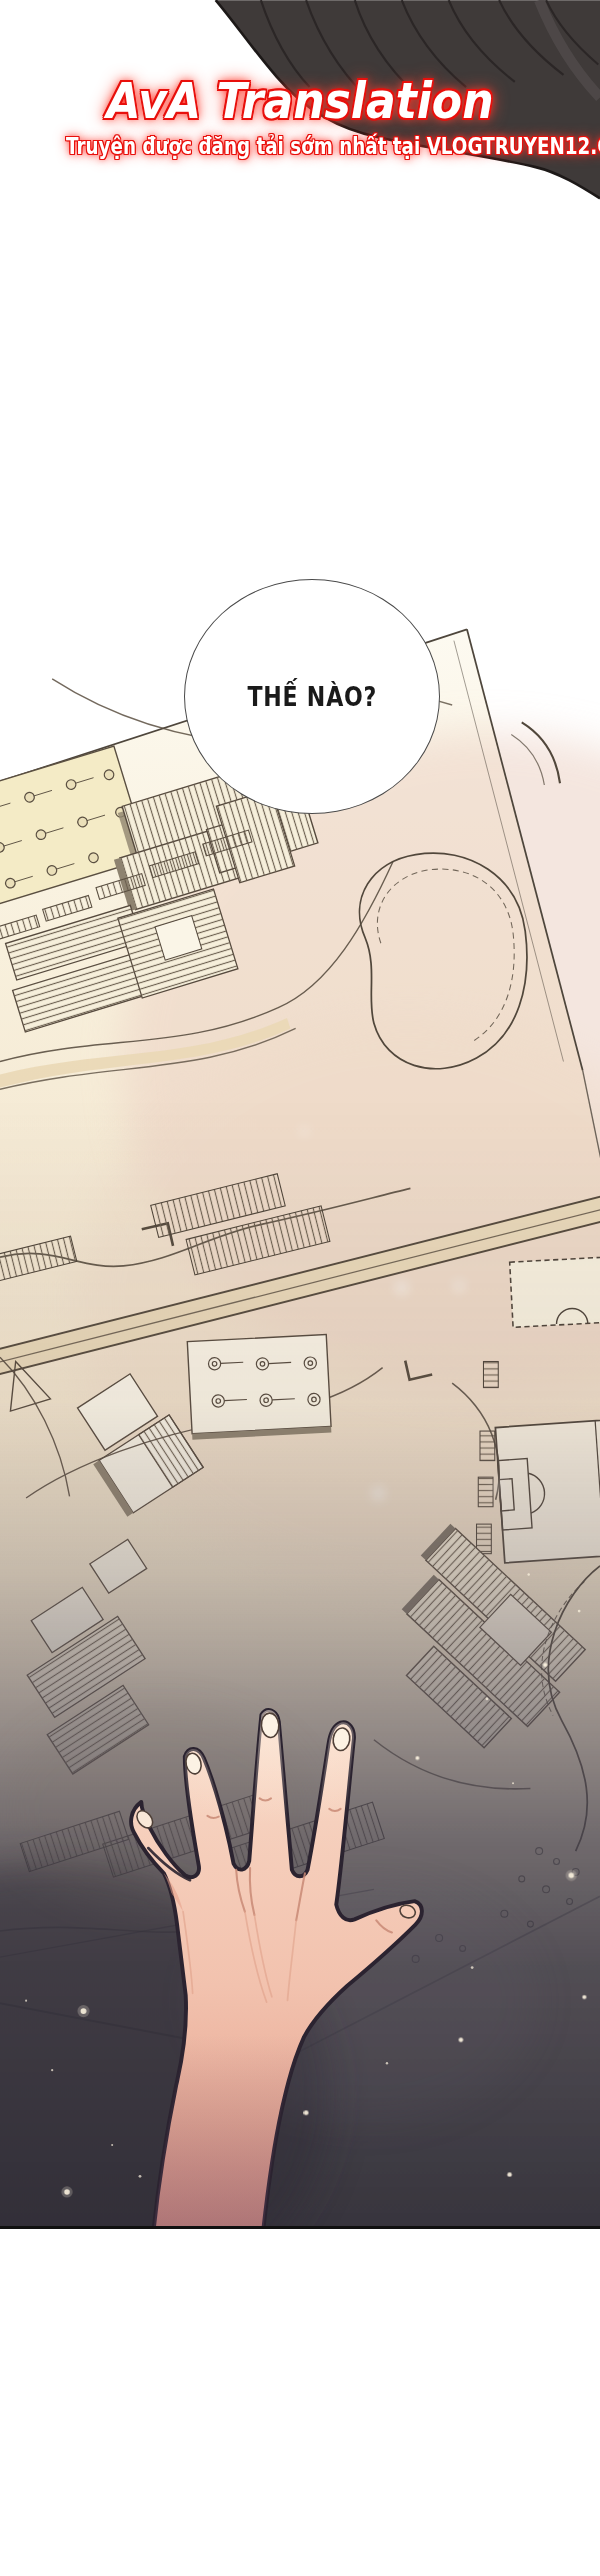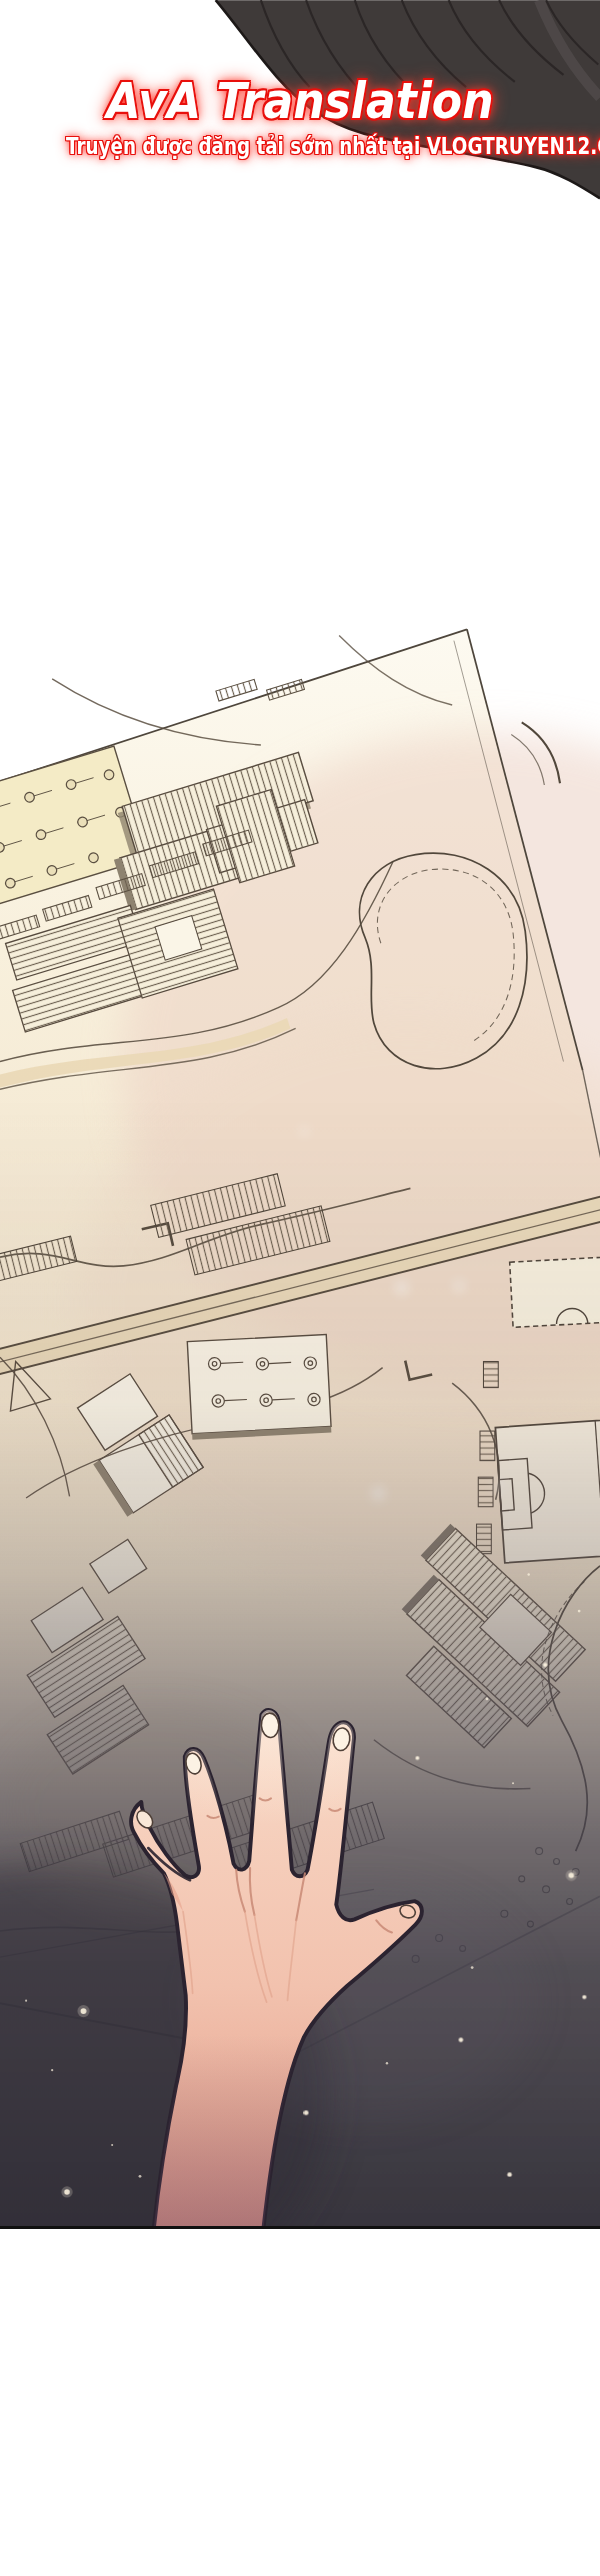--- a/index.html
+++ b/index.html
@@ -351,20 +351,23 @@
           <circle cx="666" cy="1192" r="1.6"></circle>
             <circle cx="300" cy="1500" r="1.3"></circle>
           <circle cx="240" cy="1560" r="1.3"></circle>
             <circle cx="60" cy="1720" r="1.3"></circle>
           <circle cx="30" cy="1640" r="1.2"></circle>
             <circle cx="608" cy="1150" r="1.4"></circle>
         </g>
       </g>
     </svg>
 
+    <div class="bubble">
+      <span class="bubble-text">THẾ NÀO?</span>
+    </div>
 
     <svg class="hand-svg" viewBox="0 0 480 625">
       <defs>
         <linearGradient id="skinGrad" x1="0" y1="0" x2="0" y2="625" gradientUnits="userSpaceOnUse">
           <stop offset="0" stop-color="#fae3d2"></stop>
           <stop offset="0.25" stop-color="#f6d0bd"></stop>
           <stop offset="0.55" stop-color="#f2c2ae"></stop>
           <stop offset="0.8" stop-color="#e9ab97"></stop>
           <stop offset="1" stop-color="#dc9487"></stop>
         </linearGradient>

